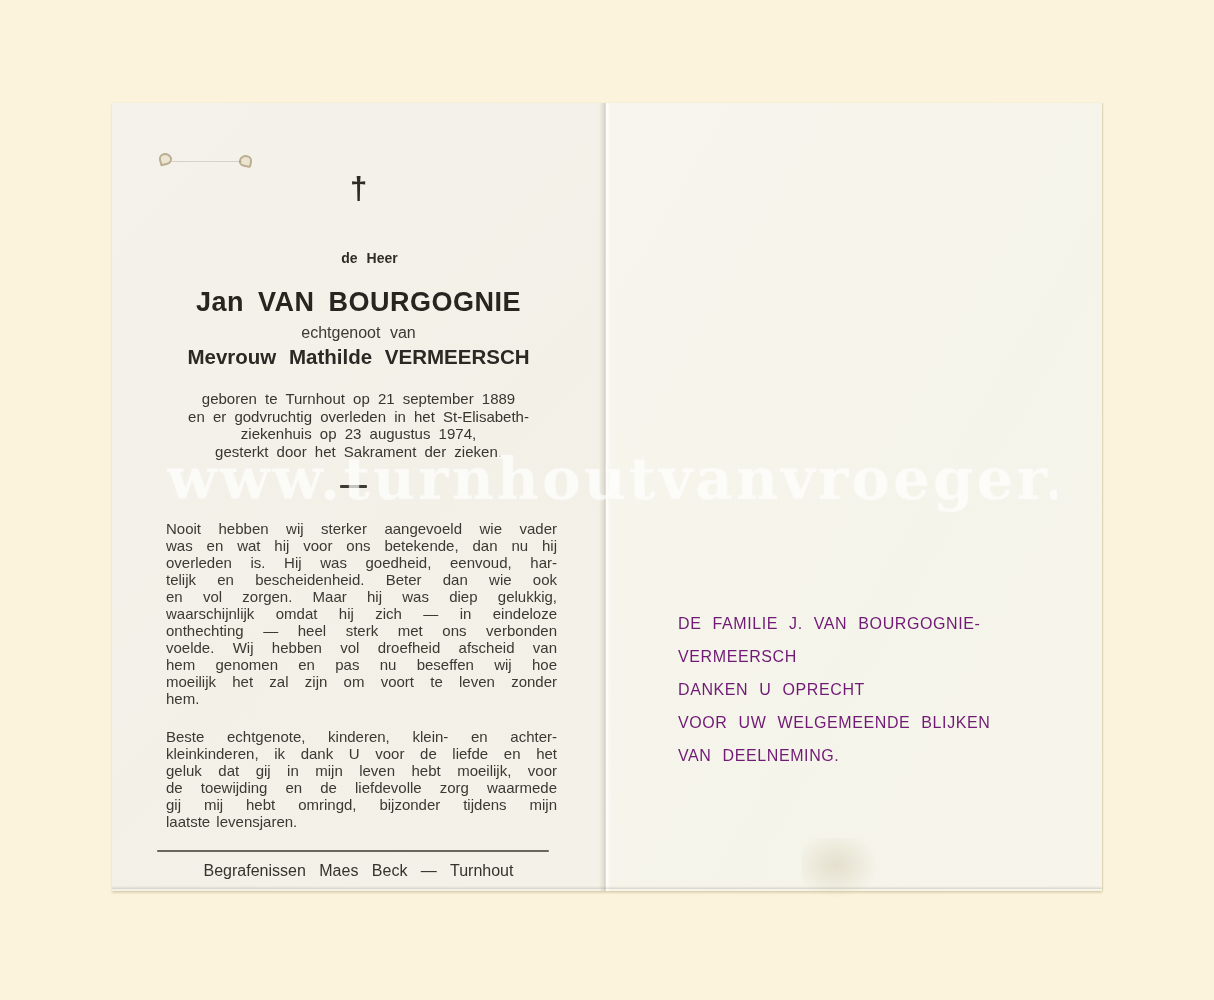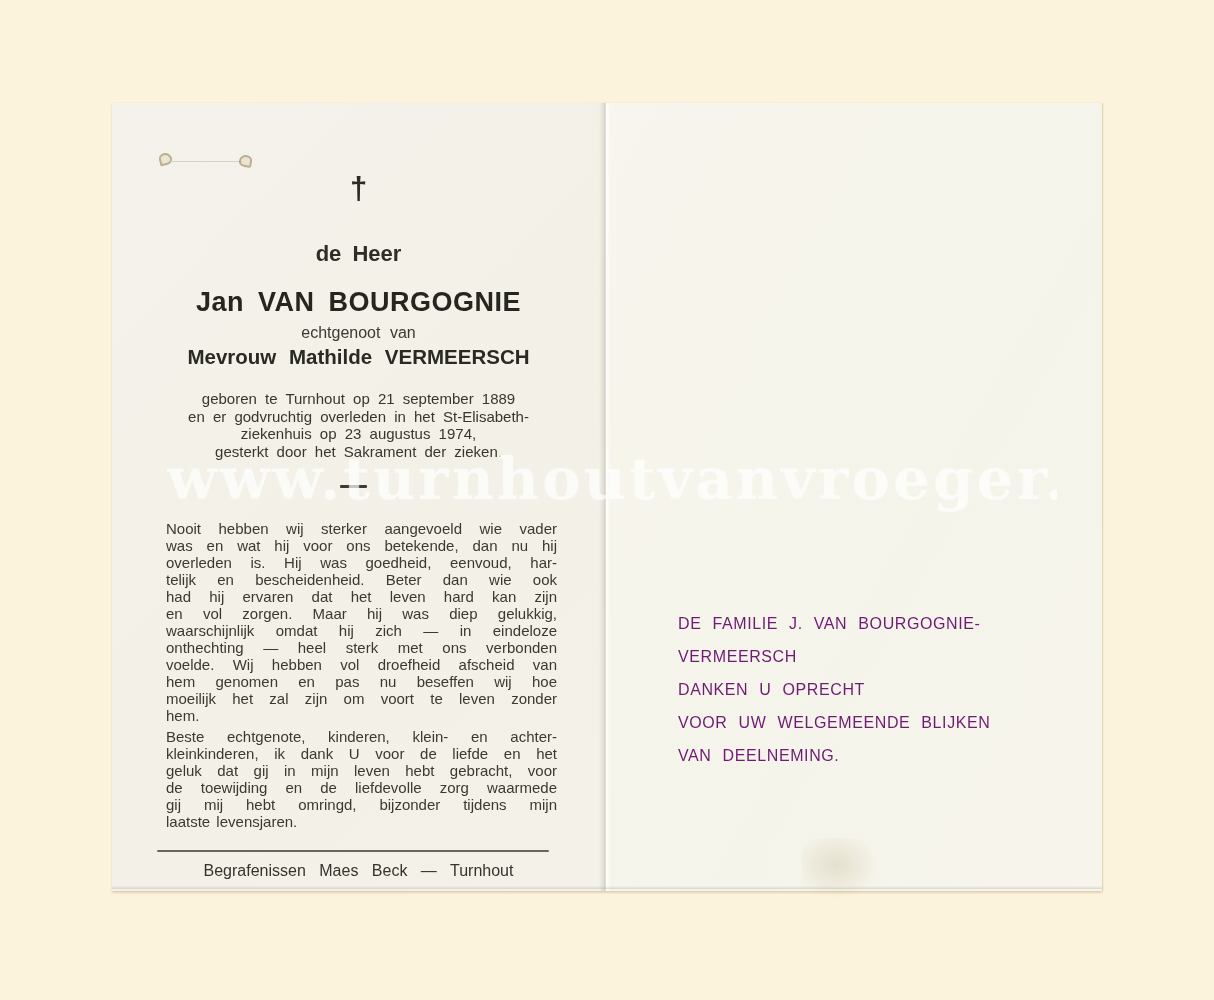--- a/index.html
+++ b/index.html
@@ -77,25 +77,26 @@
     line-height: 1;
   }
   .memorial-label {
     top: 126px;
     font-size: 14.5px;
     letter-spacing: 1.5px;
     word-spacing: 9px;
     color: #3d3c36;
   }
   .honorific {
-    top: 138px;
-    font-size: 22px;
+    top: 147px;
+    font-size: 14px;
     font-weight: bold;
     word-spacing: 5px;
     color: #2e2d28;
+    padding-left: 11px;
   }
   .deceased-name {
     top: 184px;
     font-size: 27px;
     font-weight: bold;
     letter-spacing: 0.5px;
     word-spacing: 6px;
     color: #262520;
   }
   .relation-line {
@@ -229,34 +230,33 @@
           <div class="line">gesterkt door het Sakrament der zieken.</div>
         </div>
 
       <div class="section-divider"></div>
 
       <div class="eulogy justified">
           <div class="line">Nooit hebben wij sterker aangevoeld wie vader</div>
           <div class="line">was en wat hij voor ons betekende, dan nu hij</div>
           <div class="line">overleden is. Hij was goedheid, eenvoud, har-</div>
           <div class="line">telijk en bescheidenheid. Beter dan wie ook</div>
-          <div class="line">had hij ervaren dat het leven hard kan zijn</div>
           <div class="line">en vol zorgen. Maar hij was diep gelukkig,</div>
           <div class="line">waarschijnlijk omdat hij zich — in eindeloze</div>
           <div class="line">onthechting — heel sterk met ons verbonden</div>
           <div class="line">voelde. Wij hebben vol droefheid afscheid van</div>
           <div class="line">hem genomen en pas nu beseffen wij hoe</div>
           <div class="line">moeilijk het zal zijn om voort te leven zonder</div>
           <div class="line">hem.</div>
         </div>
 
       <div class="farewell justified">
           <div class="line">Beste echtgenote, kinderen, klein- en achter-</div>
           <div class="line">kleinkinderen, ik dank U voor de liefde en het</div>
-          <div class="line">geluk dat gij in mijn leven hebt gebracht, voor</div>
+          <div class="line">geluk dat gij in mijn leven hebt moeilijk, voor</div>
           <div class="line">de toewijding en de liefdevolle zorg waarmede</div>
           <div class="line">gij mij hebt omringd, bijzonder tijdens mijn</div>
           <div class="line">laatste levensjaren.</div>
         </div>
 
       <div class="funeral-rule"></div>
 
       <div class="funeral-home-line">Begrafenissen Maes Beck — Turnhout</div>
     </div>
 

